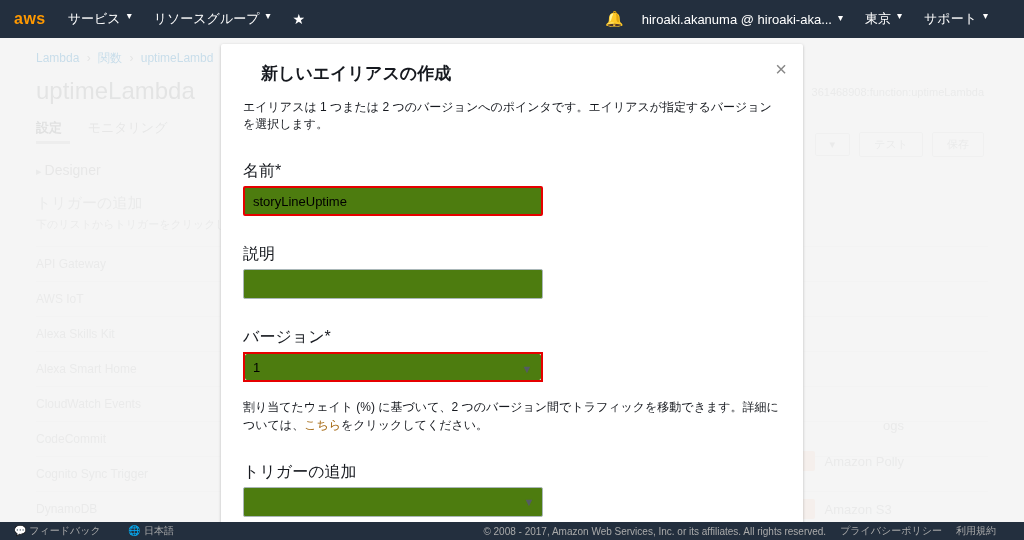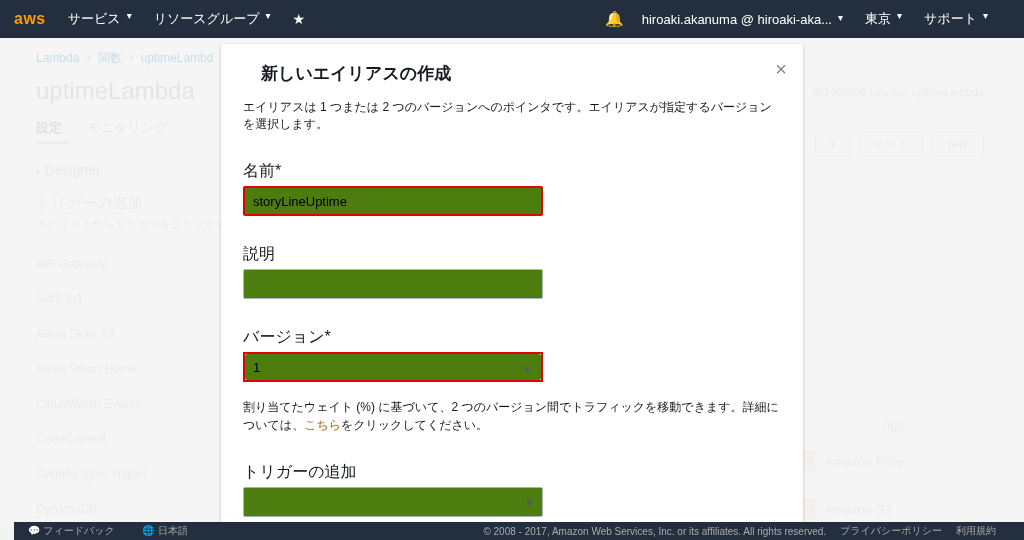--- a/index.html
+++ b/index.html
@@ -58,21 +58,21 @@
 
   .weight-note { font-size: 12px; margin-top: 16px; line-height:1.5; }
   .weight-note a { color:#a16207; text-decoration:none; }
 
   .modal-foot { border-top: 1px solid #eaeded; padding: 12px 8px; display:flex; justify-content:flex-end; align-items:center; }
   .btn-cancel { background:none; border:none; font-size:13px; font-weight:600; color:#545b64; margin-right:18px; cursor:pointer; }
   .btn-primary-wrap { border: 4px solid #c2410c; padding:2px; }
   .btn-primary { background:#ec7211; color:#fff; border:1px solid #ec7211; padding: 5px 18px; font-size:13px; font-weight:600; cursor:pointer; }
 
   
-  .footer { position:absolute; bottom:0; left:14px; right:0; height:18px; background:#232f3e; color:#aaa; font-size:10px; display:flex; align-items:center; padding:0 14px; }
+  .footer { position:absolute; bottom:0; left:0; right:0; height:18px; background:#232f3e; color:#aaa; font-size:10px; display:flex; align-items:center; padding:0 14px; }
   .footer .spacer { flex:1; }
   .footer span { margin-right:14px; }
 
   .dim { opacity: 0.45; }
 </style>
 </head>
 <body>
 
 <div class="nav">
   <span class="logo">aws</span>

